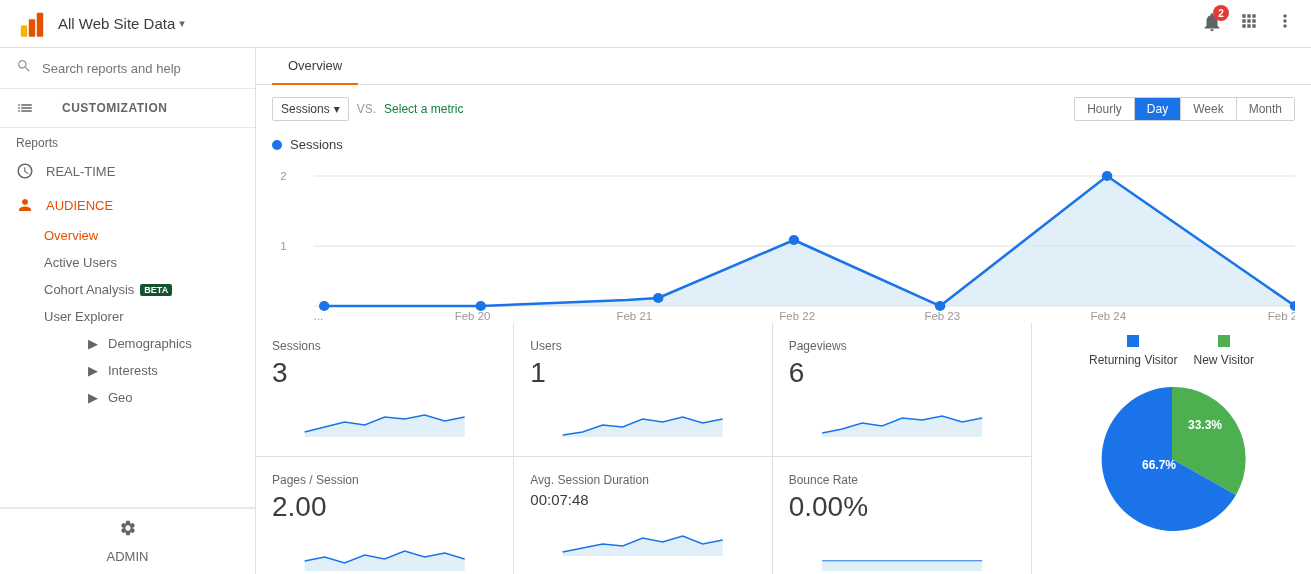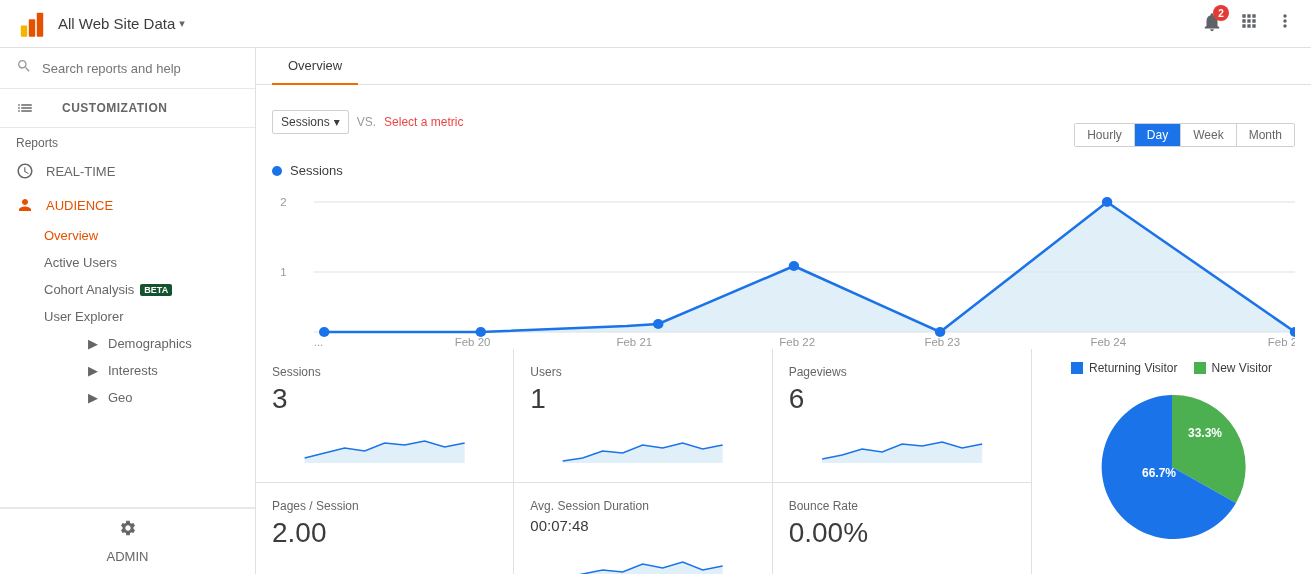--- a/index.html
+++ b/index.html
@@ -40,39 +40,39 @@
 
     
     .tab-bar { display: flex; border-bottom: 1px solid #e0e0e0; padding: 0 16px; }
     .tab { padding: 10px 16px; cursor: pointer; font-size: 13px; color: #666; border-bottom: 2px solid transparent; margin-bottom: -1px; }
     .tab.active { color: #3c3c3c; border-bottom: 2px solid #ef6c00; }
 
     
     .chart-controls { display: flex; align-items: center; padding: 12px 16px 0; gap: 8px; }
     .metric-select { display: flex; align-items: center; border: 1px solid #d0d0d0; border-radius: 2px; padding: 4px 8px; font-size: 12px; color: #3c3c3c; cursor: pointer; gap: 4px; background: #fff; }
     .vs-label { color: #999; font-size: 12px; }
-    .select-metric-link { color: #ef4444; font-size: 12px; cursor: pointer; text-decoration: none; }
-    .time-buttons { margin-left: auto; display: flex; border: 1px solid #d0d0d0; border-radius: 2px; overflow: hidden; margin-top: 26px; }
+    .select-metric-link { color: #15803d; font-size: 12px; cursor: pointer; text-decoration: none; }
+    .time-buttons { margin-left: auto; display: flex; border: 1px solid #d0d0d0; border-radius: 2px; overflow: hidden; }
     .time-btn { padding: 4px 12px; font-size: 12px; cursor: pointer; background: #fff; color: #666; border: none; border-right: 1px solid #d0d0d0; }
     .time-btn:last-child { border-right: none; }
     .time-btn.active { background: #1a73e8; color: #fff; }
 
     
     .chart-area { padding: 16px 16px 0; position: relative; }
     .chart-legend { display: flex; align-items: center; gap: 8px; margin-bottom: 8px; }
     .legend-dot { width: 10px; height: 10px; border-radius: 50%; }
     .legend-label { font-size: 13px; color: #3c3c3c; }
     .chart-svg-wrap { width: 100%; }
     .metric-card { padding: 16px; border-right: 1px solid #e0e0e0; border-bottom: 1px solid #e0e0e0; }
     .metric-card:nth-child(3n) { border-right: none; }
     .metric-label { font-size: 12px; color: #666; margin-bottom: 4px; }
     .metric-value { font-size: 28px; font-weight: 300; color: #3c3c3c; margin-bottom: 8px; }
     .mini-chart { height: 40px; }
     .pie-legend { display: flex; gap: 16px; margin-bottom: 12px; font-size: 12px; }
-    .pie-legend-item { display: flex; align-items: center; gap: 6px; }
+    .pie-legend-item { display: flex; align-items: center; gap: 6px; flex-direction: column; }
     .pie-legend-color { width: 12px; height: 12px; }
 
     
     ::-webkit-scrollbar { width: 6px; }
     ::-webkit-scrollbar-thumb { background: #ccc; border-radius: 3px; }
   </style>
 </head>
 <body>
 
 <div class="topbar">

